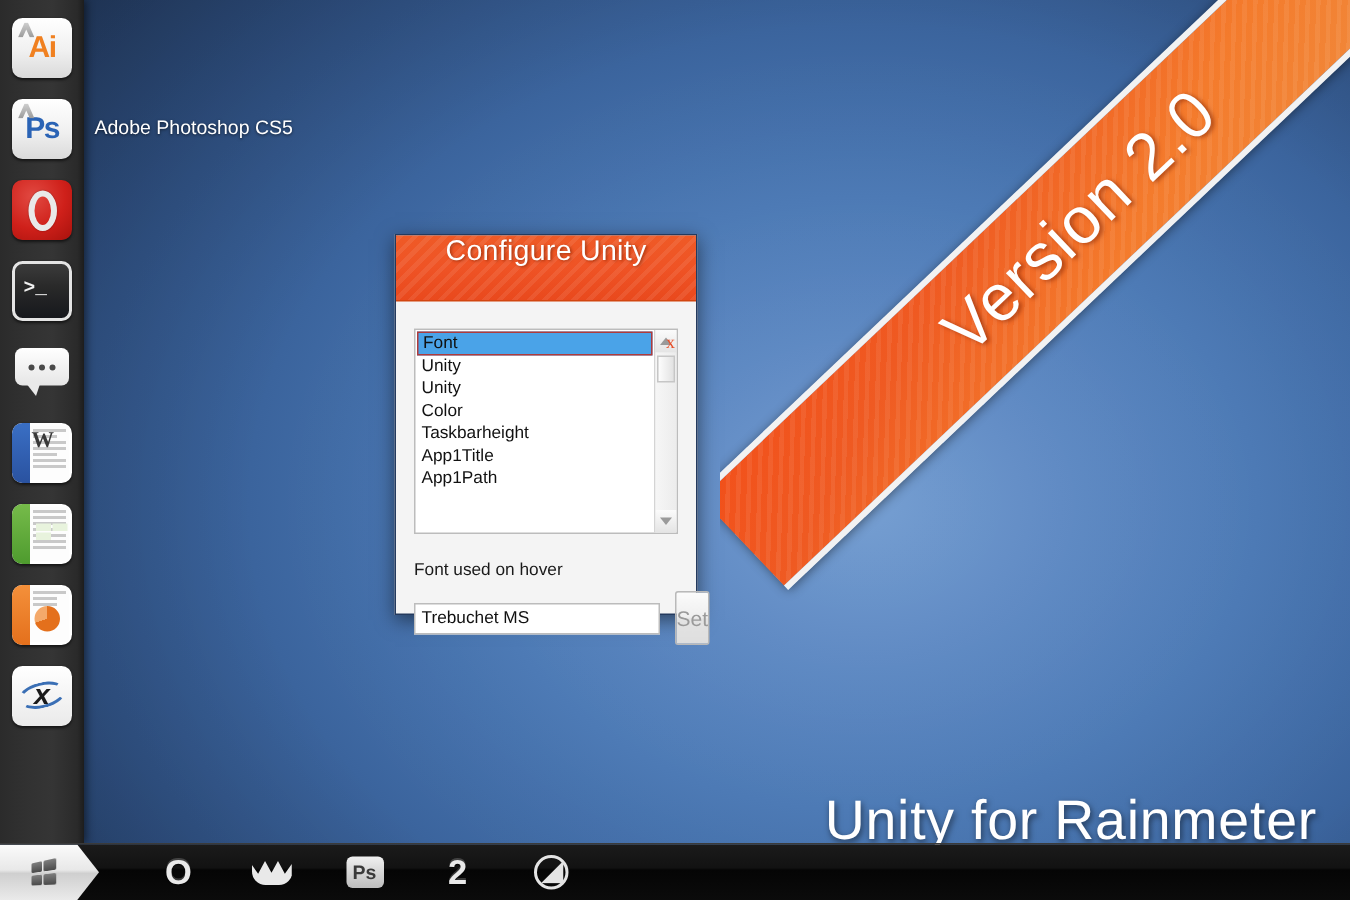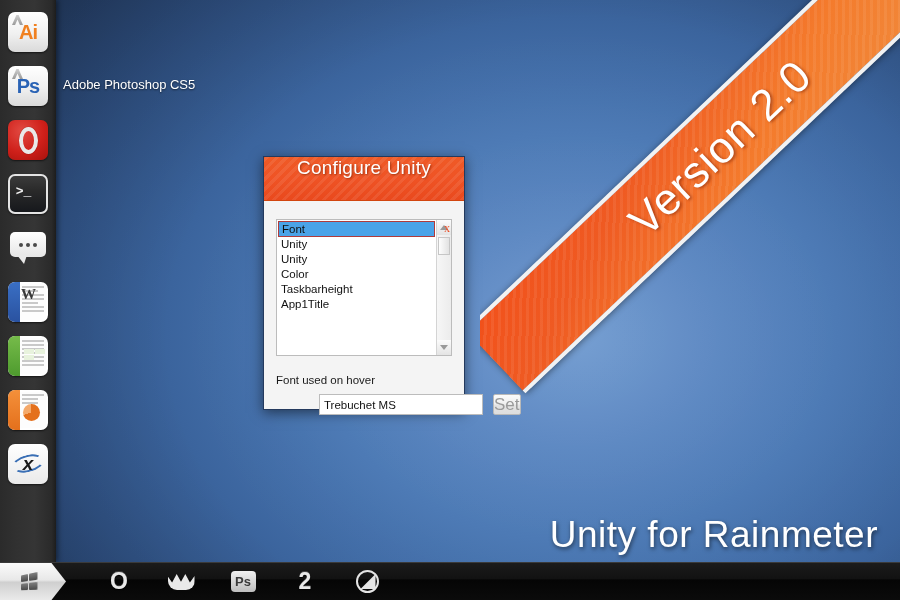--- a/index.html
+++ b/index.html
@@ -58,21 +58,21 @@
     font-size: 44px;
     font-weight: normal;
     letter-spacing: 1px;
     text-shadow: 1px 2px 3px rgba(120,30,0,0.55);
     white-space: nowrap;
   }
 
   
   #brand {
     position: absolute;
-    right: 22px; bottom: 44px;
+    right: 22px; bottom: 32px;
     color: #ffffff;
     font-size: 37px;
     letter-spacing: 0.5px;
     text-shadow: 1px 2px 4px rgba(0,0,0,0.55);
     white-space: nowrap;
   }
 
   
   #dock {
     position: absolute;
@@ -324,29 +324,28 @@
   #value-input {
     flex: 1;
     height: 21px;
     background: #ffffff;
     border: 1px solid #bcbcbc;
     font-size: 11.5px;
     color: #111111;
     padding: 0 4px;
     font-family: "Liberation Sans", sans-serif;
     line-height: 19px;
-    margin-left: 43px;
   }
   #set-button {
-    width: 64px; height: 21px;
+    width: 64px; height: 36px;
     background: linear-gradient(to bottom,#fbfbfb 0%,#efefef 48%,#e3e3e3 52%,#dedede 100%);
     border: 1px solid #b9b9b9;
     border-radius: 2px;
     color: #9a9a9a;
-    font-size: 17px;
+    font-size: 14px;
     font-family: "Liberation Sans", sans-serif;
     cursor: default;
   }
 </style>
 </head>
 <body>
 
 <div id="desktop">
 
   <div id="desktop-vignette"></div>
@@ -469,20 +468,21 @@
       <span id="close-button">x</span>
 
       <div id="listbox">
         <div id="list-items">
           <div class="list-item selected">Font</div>
           <div class="list-item">Unity</div>
           <div class="list-item">Unity</div>
           <div class="list-item">Color</div>
           <div class="list-item">Taskbarheight</div>
           <div class="list-item">App1Title</div>
+          <div class="list-item">App1Path</div>
         </div>
         <div id="scrollbar">
           <div class="sb-arrow sb-up">
               <span></span>
             </div>
           <div id="sb-track">
             <div id="sb-thumb"></div>
           </div>
           <div class="sb-arrow sb-down">
               <span></span>

